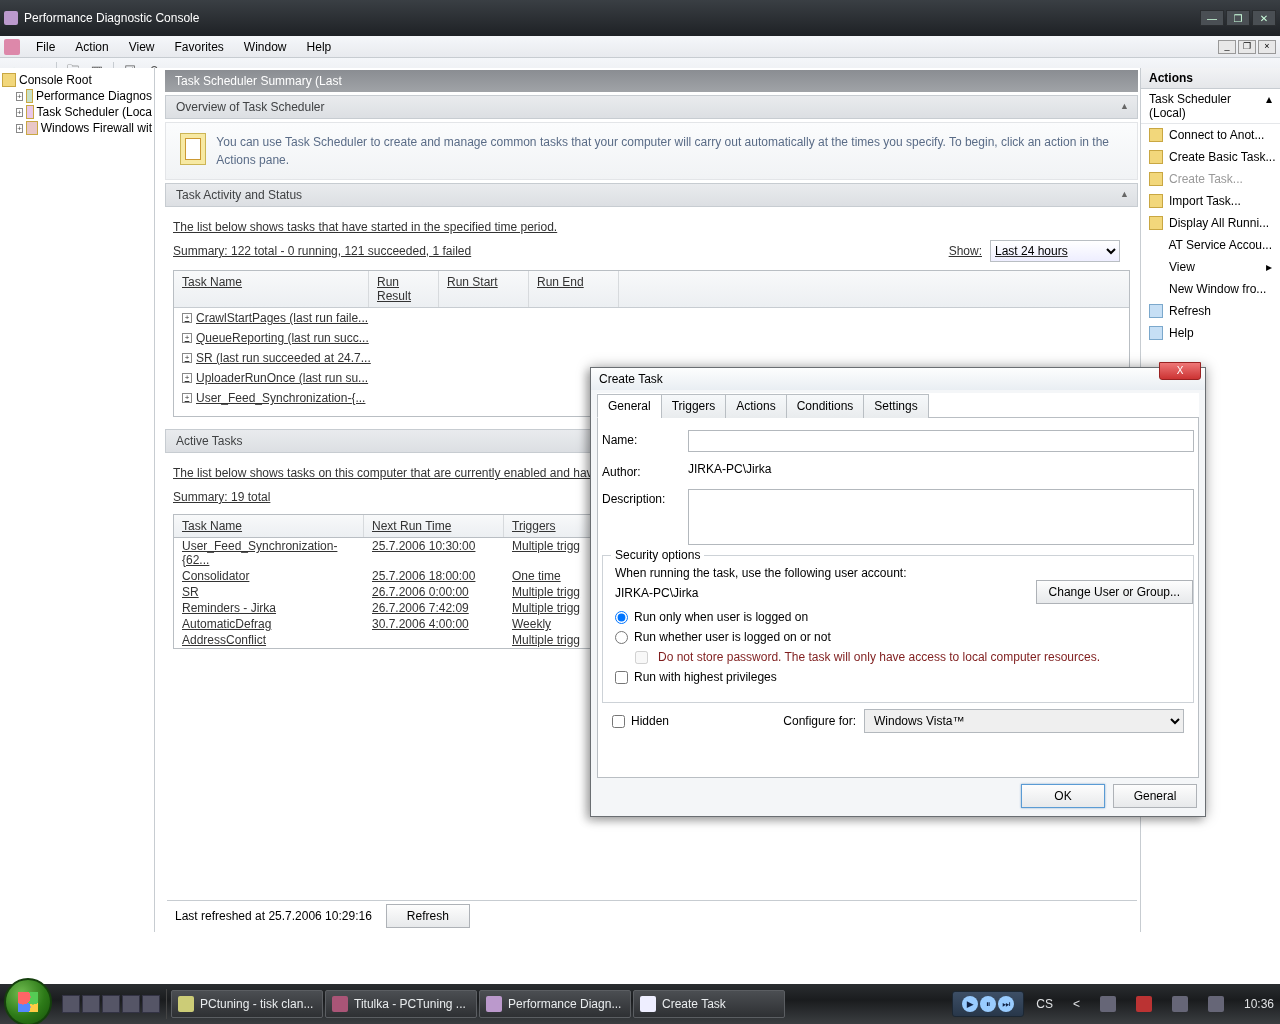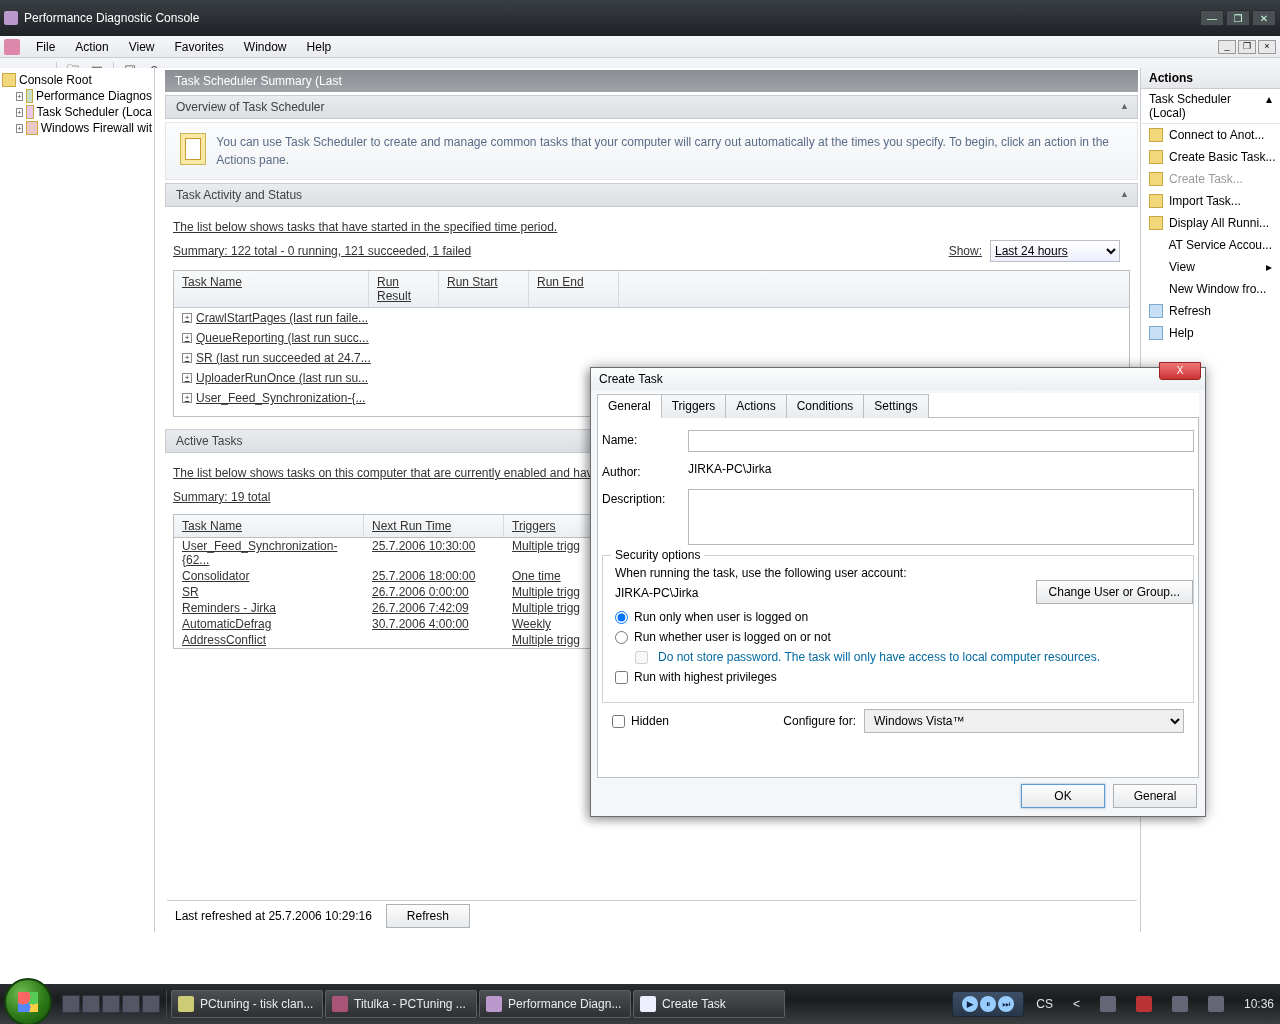--- a/index.html
+++ b/index.html
@@ -87,21 +87,21 @@
 .dialog .tab.active { background:#fff; border-bottom:1px solid #fff; }
 .dialog .dbody { background:#fff; margin:0 6px 6px 6px; border:1px solid #b9bec3; border-top:none; padding:12px 4px; height:360px; position:relative; }
 .dialog .frow { display:flex; align-items:flex-start; margin-bottom:10px; gap:10px; }
 .dialog .flabel { width:76px; padding-top:3px; }
 .dialog input[type=text], .dialog textarea, .dialog select { border:1px solid #b3b8bd; padding:3px 5px; font-family:inherit; font-size:12px; }
 .dialog textarea { resize:none; }
 
 .fieldset { border:1px solid #cdd2d7; padding:10px 12px 12px 12px; margin-top:2px; position:relative; }
 .fieldset .legend { position:absolute; top:-8px; left:8px; background:#fff; padding:0 4px; }
 .fieldset .optrow { display:flex; align-items:center; gap:6px; margin:6px 0; }
-.fieldset .note { color:#0369a1; margin-left:20px; }
+.fieldset .note { color:#7f1d1d; margin-left:20px; }
 .dialog .chgbtn { position:absolute; right:0; top:24px; padding:4px 12px; background:linear-gradient(#fdfdfd,#e7e9eb); border:1px solid #aeb2b7; }
 
 .dialog .bottom-row { position:absolute; left:14px; right:14px; bottom:44px; display:flex; align-items:center; }
 .dialog .btns { position:absolute; right:8px; bottom:8px; display:flex; gap:8px; }
 .dialog .btns button { width:84px; padding:4px 0; background:linear-gradient(#fdfdfd,#e7e9eb); border:1px solid #aeb2b7; }
 .dialog .btns button.primary { border:1px solid #5a9bd4; box-shadow:0 0 2px #8ac; }
 
 
 .taskbar { position:absolute; left:0; right:0; bottom:0; height:40px; background:linear-gradient(#2a2d30,#1a1c1e 40%,#3b3e41); display:flex; align-items:center; }
 .start { width:48px; height:48px; border-radius:50%; background:radial-gradient(circle at 35% 30%,#6fbb4f,#2d7a18 55%,#155008); margin:-5px 4px 0 4px; border:2px solid #15400d; position:relative; }

